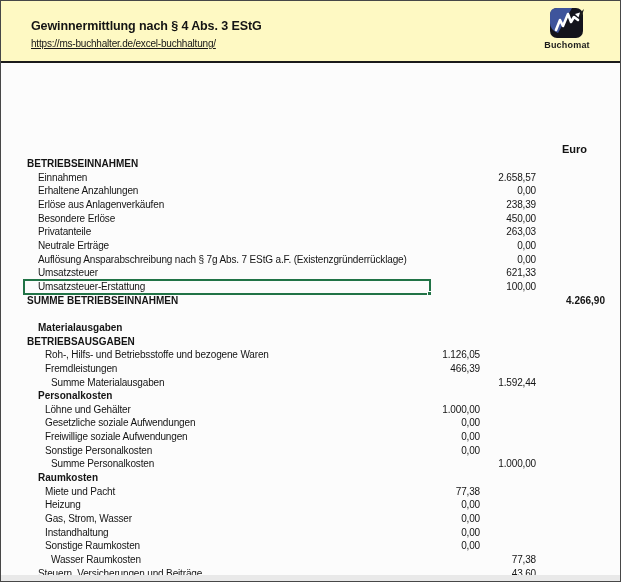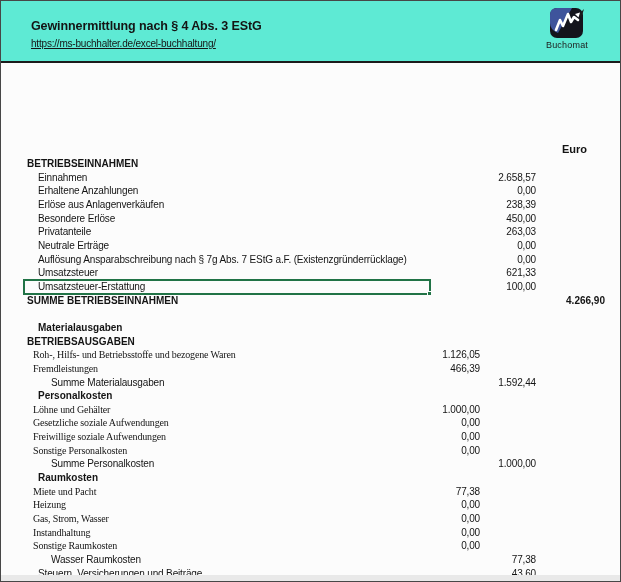--- a/index.html
+++ b/index.html
@@ -3,37 +3,37 @@
 <meta charset="utf-8">
 <style>
   html,body{margin:0;padding:0;background:#d6d6d6;}
   *{box-sizing:border-box;}
   .screenshot{
     position:relative;width:621px;height:582px;margin:0 auto;
     background:#fcfcfc;border:1px solid #474747;overflow:hidden;
     font-family:"Liberation Sans","DejaVu Sans",sans-serif;color:#141414;
   }
   
-  .hdr{position:absolute;top:0;left:0;right:0;height:62px;background:#5eead4;border-bottom:2px solid #1b1b1b;}
+  .hdr{position:absolute;top:0;left:0;right:0;height:62px;background:#fef9c3;border-bottom:2px solid #1b1b1b;}
   .hdr-title{position:absolute;left:30px;top:18px;font-size:12.5px;font-weight:bold;letter-spacing:-0.1px;white-space:nowrap;}
   .hdr-link{position:absolute;left:30px;top:37px;font-size:10px;text-decoration:underline;color:#161616;letter-spacing:-0.2px;white-space:nowrap;cursor:pointer;}
   .logo{position:absolute;left:537px;top:6px;width:58px;text-align:center;}
   .logo svg{display:block;margin:0 auto;}
-  .logo-text{font-size:9px;font-weight:normal;letter-spacing:0.2px;margin-top:1px;color:#1c1c1c;}
+  .logo-text{font-size:9px;font-weight:bold;letter-spacing:0.2px;margin-top:1px;color:#1c1c1c;}
   
   .sheet{position:absolute;top:64px;left:0;right:0;bottom:6px;background:#fcfcfc;}
   .bottom-strip{position:absolute;left:0;right:0;bottom:0;height:6px;background:#e9e9e9;}
   .euro-hdr{position:absolute;top:78px;right:33px;font-size:11px;font-weight:bold;}
   .rows{position:absolute;top:92px;left:0;right:0;}
   .row{position:relative;height:13.66px;line-height:13.66px;font-size:10px;letter-spacing:-0.15px;white-space:nowrap;}
   .row.bold{font-weight:bold;letter-spacing:0;}
   .lab{display:inline-block;}
   .l0{padding-left:26px;}
   .l1{padding-left:37px;}
-  .l2{padding-left:32px;font-family:Liberation Serif, serif;}
+  .l2{padding-left:44px;}
   .l3{padding-left:50px;}
   .val{position:absolute;top:0;}
   .v1{right:140px;}
   .v2{right:84px;}
   .v3{right:15px;}
   
   .selbox{position:absolute;left:22px;width:408px;top:-1px;bottom:-1px;border:2px solid #217346;}
   .fillhandle{position:absolute;right:-3px;bottom:-3px;width:5px;height:5px;background:#217346;border:1px solid #fcfcfc;cursor:crosshair;}
 </style>
 </head>

